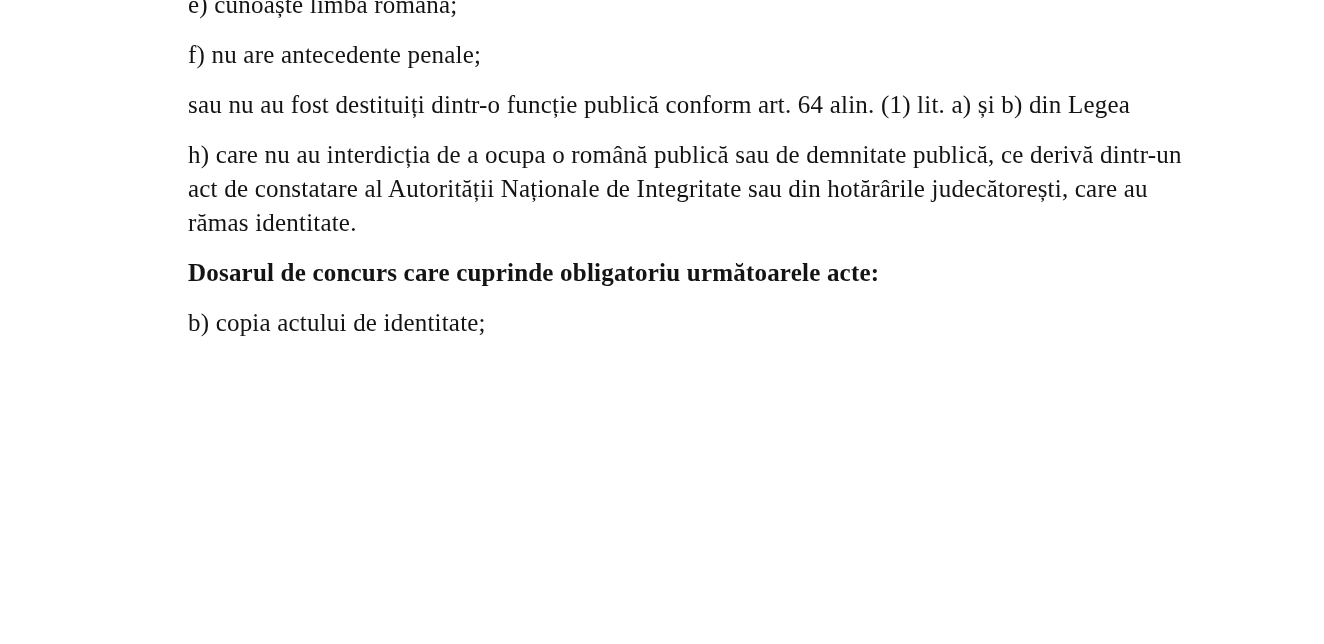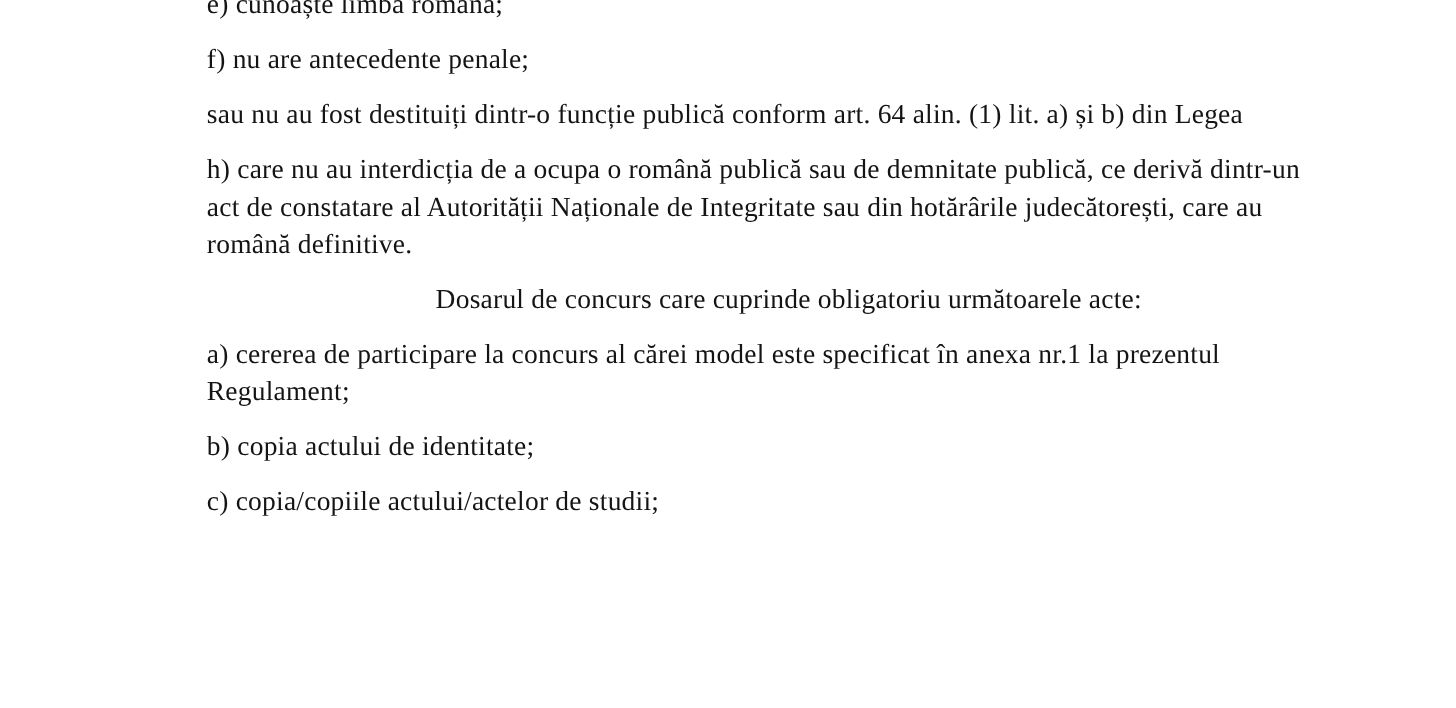--- a/index.html
+++ b/index.html
@@ -21,22 +21,21 @@
     padding-left: 188px;
     padding-right: 78px;
     margin-top: -12px;
     background: #ffffff;
     overflow: hidden;
   }
   .para {
     margin: 0 0 16px 0;
   }
   .para.bold .line {
-    font-weight: 400;
-    text-align: center;
+    font-weight: 700;
   }
   .line {
     font-size: 25px;
     line-height: 34px;
     height: 34px;
     white-space: pre;
     letter-spacing: 0.2px;
   }
 </style>
 </head>
@@ -48,28 +47,21 @@
     </div>
     <div class="para">
       <div class="line">f) nu are antecedente penale;</div>
     </div>
     <div class="para">
       <div class="line">sau nu au fost destituiți dintr-o funcție publică conform art. 64 alin. (1) lit. a) și b) din Legea</div>
     </div>
     <div class="para">
       <div class="line">h) care nu au interdicția de a ocupa o română publică sau de demnitate publică, ce derivă dintr-un</div>
       <div class="line">act de constatare al Autorității Naționale de Integritate sau din hotărârile judecătorești, care au</div>
-      <div class="line">română definitive.</div>
+      <div class="line">rămas identitate.</div>
     </div>
     <div class="para bold">
       <div class="line">Dosarul de concurs care cuprinde obligatoriu următoarele acte:</div>
     </div>
     <div class="para">
-      <div class="line">a) cererea de participare la concurs al cărei model este specificat în anexa nr.1 la prezentul</div>
-      <div class="line">Regulament;</div>
-    </div>
-    <div class="para">
       <div class="line">b) copia actului de identitate;</div>
-    </div>
-    <div class="para">
-      <div class="line">c) copia/copiile actului/actelor de studii;</div>
     </div>
   </div>
 
 </body></html>

